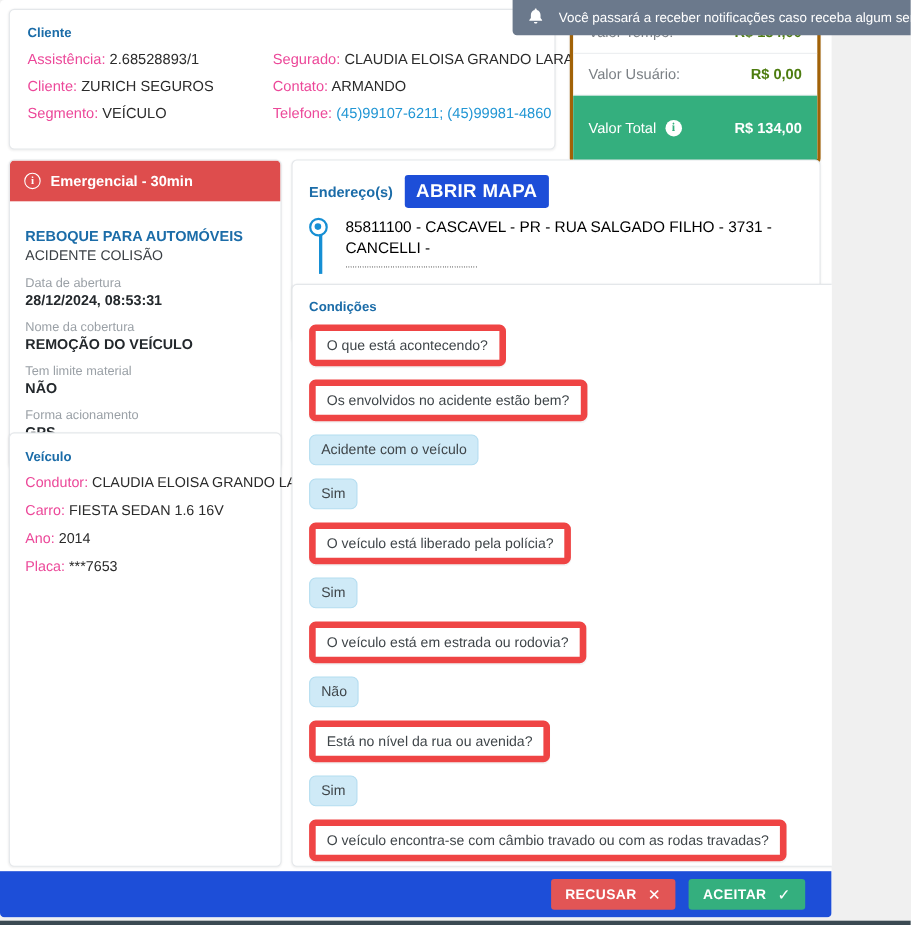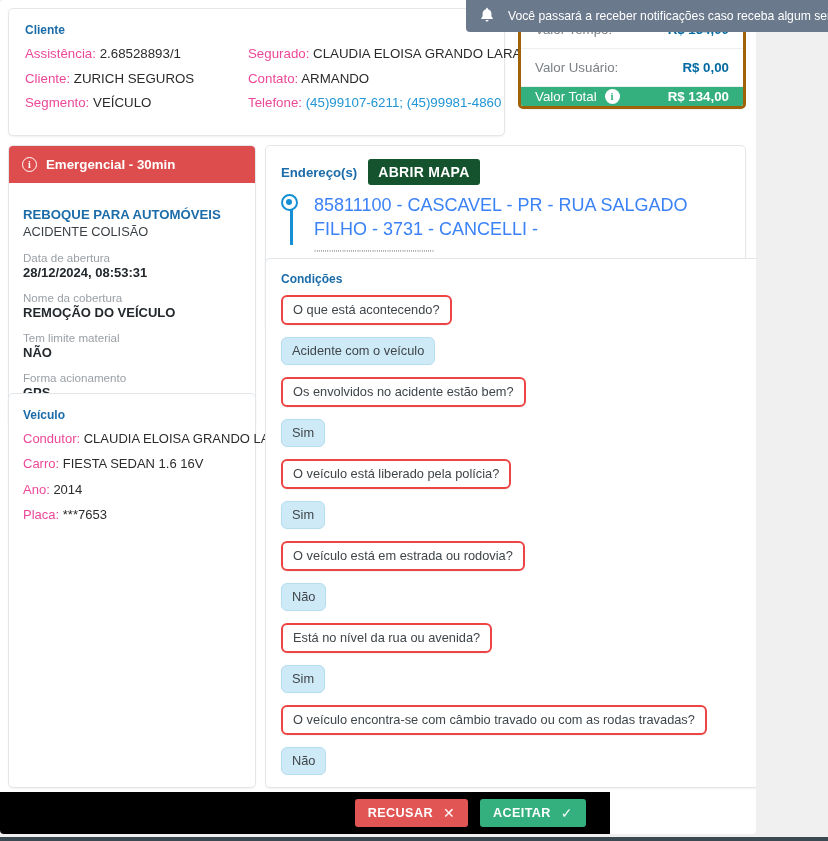--- a/index.html
+++ b/index.html
@@ -81,25 +81,25 @@
     overflow: hidden;
     box-shadow: 0 1px 2px rgba(0,0,0,.06);
   }
   .value-row {
     display: flex; align-items: center; justify-content: space-between;
     padding: 11px 14px;
     font-size: 13.3px;
     border-bottom: 1px solid #eceef0;
   }
   .value-row .label { color: #7b8085; }
-  .value-row .amount { color: #0369a1; font-weight: bold; }
+  .value-row .amount { color: #4d7c0f; font-weight: bold; }
   .value-row.total {
     background: #34af7e;
     border-bottom: none;
-    padding: 2px 14px;
+    padding: 22px 14px;
   }
   .value-row.total .label { color: #ffffff; font-weight: normal; display: flex; align-items: center; gap: 8px;}
   .value-row.total .amount { color: #ffffff; font-weight: bold; }
   .info-dot {
     display: inline-flex; align-items: center; justify-content: center;
     width: 15px; height: 15px; border-radius: 50%;
     background: #ffffff; color: #34af7e;
     font-size: 11px; font-weight: bold;
     font-family: "Liberation Serif", serif;
     line-height: 1;
@@ -146,24 +146,24 @@
 
   
   .addr-card {
     position: absolute; left: 265px; top: 145px;
     width: 481px;
     padding: 13px 15px 13px 15px;
   }
   .addr-head { display: flex; align-items: center; gap: 11px; margin-bottom: 8px;}
   .addr-head .t { color: #1b6ca8; font-weight: bold; font-size: 13.2px; }
   .map-btn {
-    background: #14532d; color: #fff;
+    background: #1d4ed8; color: #fff;
     border: none; border-radius: 3px;
     font-family: "Liberation Sans", sans-serif;
-    font-weight: bold; font-size: 14px;
+    font-weight: bold; font-size: 17px;
     letter-spacing: .3px;
     padding: 5px 10px;
     cursor: pointer;
   }
   .addr-list { position: relative; padding-left: 33px; }
   .addr-line-connector {
     position: absolute; left: 9px; top: 12px;
     width: 3px; height: 40px; background: #168fd4;
   }
   .addr-item { position: relative; min-height: 26px; }
@@ -171,21 +171,21 @@
     position: absolute; left: -33px; top: 1px;
     width: 17px; height: 17px; border-radius: 50%;
     border: 2.5px solid #168fd4; background: #fff;
   }
   .radio-filled::after {
     content: ""; position: absolute;
     left: 3px; top: 3px; width: 6px; height: 6px;
     border-radius: 50%; background: #168fd4;
   }
   .radio-empty { top: 1px; }
-  .addr-text { font-size: 18px; color: #3b82f6; line-height: 1.35; }
+  .addr-text { font-size: 14px; color: #000000; line-height: 1.35; }
   .addr-dots {
     font-size: 7px; color: #555; letter-spacing: .2px;
     line-height: 1.1; margin-top: 3px; word-break: break-all;
   }
   .addr-item.second { margin-top: 14px; }
 
   
   .cond-card {
     position: absolute; left: 265px; top: 258px;
     width: 512px; height: 530px;
@@ -196,36 +196,36 @@
     display: inline-block;
     border-radius: 6px;
     font-size: 12.8px;
     padding: 5px 10px;
     margin-bottom: 12px;
     line-height: 1.25;
     max-width: 452px;
   }
   .bubble.q {
     background: #ffffff;
-    border: 2px solid #ef4444;
+    border: 6px solid #ef4444;
     color: #3f4549;
     box-shadow: 0 1px 1px rgba(0,0,0,.05);
   }
   .bubble.a {
     background: #cfeaf7;
     border: 1px solid #b4ddf0;
     color: #3f4549;
   }
   .qa-row { display: block; }
 
   
   .action-bar {
     position: absolute; left: 0; top: 792px;
-    width: 610px; height: 42px;
-    background: #000000;
+    width: 756px; height: 42px;
+    background: #1d4ed8;
     display: flex; align-items: center; justify-content: flex-end;
     padding-right: 24px; gap: 12px;
   }
   .act-btn {
     border: none; border-radius: 3px;
     color: #ffffff;
     font-family: "Liberation Sans", sans-serif;
     font-weight: bold; font-size: 12.6px;
     letter-spacing: .4px;
     padding: 7px 13px;
@@ -379,22 +379,22 @@
           <span class="radio-empty"></span>
           <div class="addr-text">85800000 - CASCAVEL - PR - BASE PRESTADOR - sn - BASE PRESTADOR</div>
         </div>
       </div>
     </div>
 
     <div class="card cond-card">
       <div class="card-title">Condições</div>
 
       <div class="qa-row"><span class="bubble q">O que está acontecendo?</span></div>
+      <div class="qa-row"><span class="bubble q">Os envolvidos no acidente estão bem?</span></div>
       <div class="qa-row"><span class="bubble a">Acidente com o veículo</span></div>
-      <div class="qa-row"><span class="bubble q">Os envolvidos no acidente estão bem?</span></div>
       <div class="qa-row"><span class="bubble a">Sim</span></div>
       <div class="qa-row"><span class="bubble q">O veículo está liberado pela polícia?</span></div>
       <div class="qa-row"><span class="bubble a">Sim</span></div>
       <div class="qa-row"><span class="bubble q">O veículo está em estrada ou rodovia?</span></div>
       <div class="qa-row"><span class="bubble a">Não</span></div>
       <div class="qa-row"><span class="bubble q">Está no nível da rua ou avenida?</span></div>
       <div class="qa-row"><span class="bubble a">Sim</span></div>
       <div class="qa-row"><span class="bubble q">O veículo encontra-se com câmbio travado ou com as rodas travadas?</span></div>
       <div class="qa-row"><span class="bubble a">Não</span></div>
       <div class="qa-row"><span class="bubble q">Há no local gestantes, idosos, crianças e/ou portadores de necessidades especiais?</span></div>

